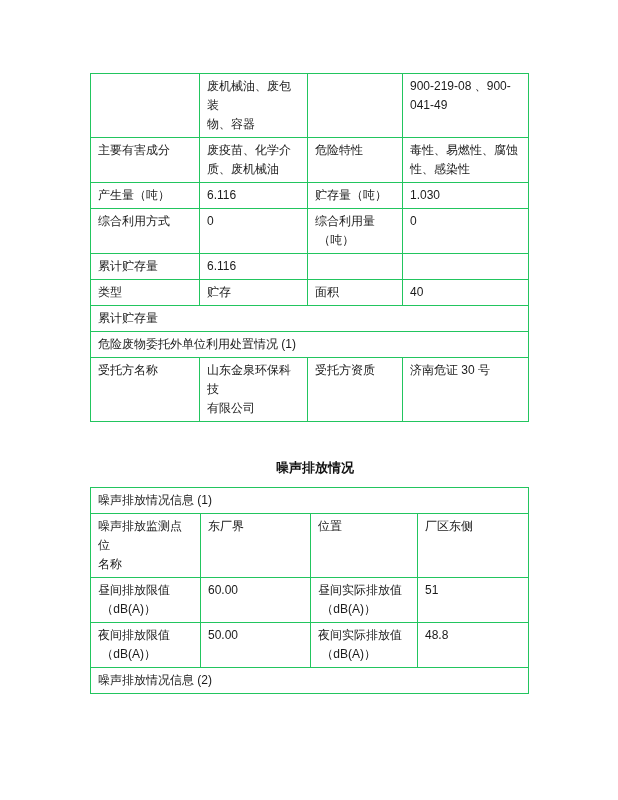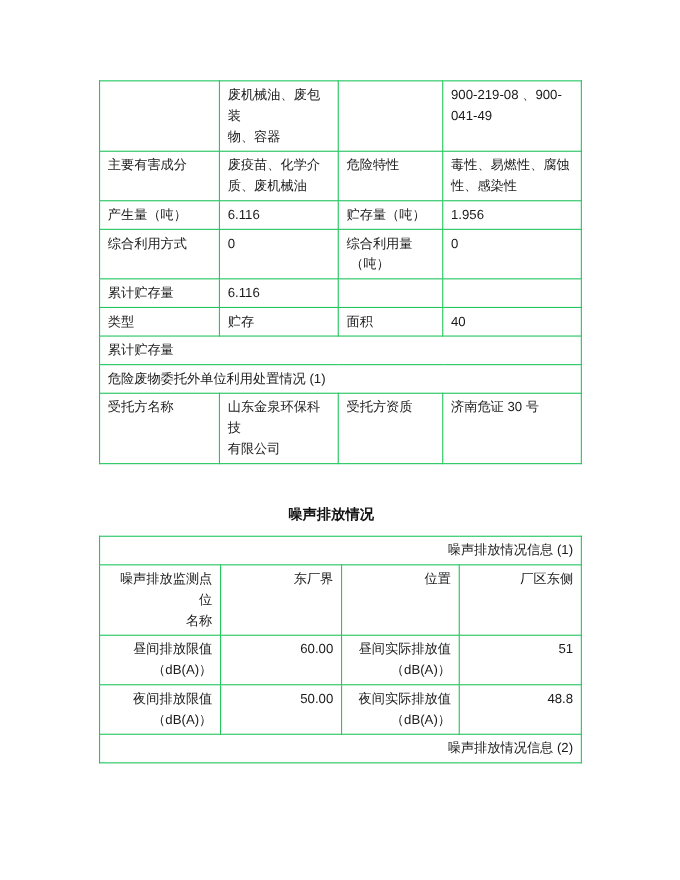--- a/index.html
+++ b/index.html
@@ -13,35 +13,35 @@
   }
   .page { position: relative; width: 618px; height: 800px; background: #ffffff; }
   table.doc {
     position: absolute;
     left: 90px;
     border-collapse: collapse;
     table-layout: fixed;
     width: 438px;
   }
   #hazard-table { top: 73px; }
-  #noise-table  { top: 487px; text-align: right; }
+  #noise-table  { top: 487px; }
   table.doc td {
     border: 1px solid #22c55e;
     vertical-align: top;
     padding: 3px 7px;
     font-size: 12px;
     line-height: 19px;
     white-space: pre-wrap;
     word-break: break-all;
     overflow: hidden;
     margin-top: 20px;
   }
   .section-title {
     position: absolute;
-    left: 82px;
+    left: 96px;
     width: 438px;
     top: 459px;
     text-align: center;
     font-size: 13px;
     font-weight: bold;
     color: #111111;
     line-height: 17px;
   }
 </style>
 </head>
@@ -70,21 +70,21 @@
           <td colspan="1">废疫苗、化学介
 质、废机械油</td>
           <td colspan="1">危险特性</td>
           <td colspan="1">毒性、易燃性、腐蚀
 性、感染性</td>
         </tr>
         <tr>
           <td colspan="1">产生量（吨）</td>
           <td colspan="1">6.116</td>
           <td colspan="1">贮存量（吨）</td>
-          <td colspan="1">1.956</td>
+          <td colspan="1">1.030</td>
         </tr>
         <tr>
           <td colspan="1">综合利用方式</td>
           <td colspan="1">0</td>
           <td colspan="1">综合利用量
  （吨）</td>
           <td colspan="1">0</td>
         </tr>
         <tr>
           <td colspan="1">累计贮存量</td>

